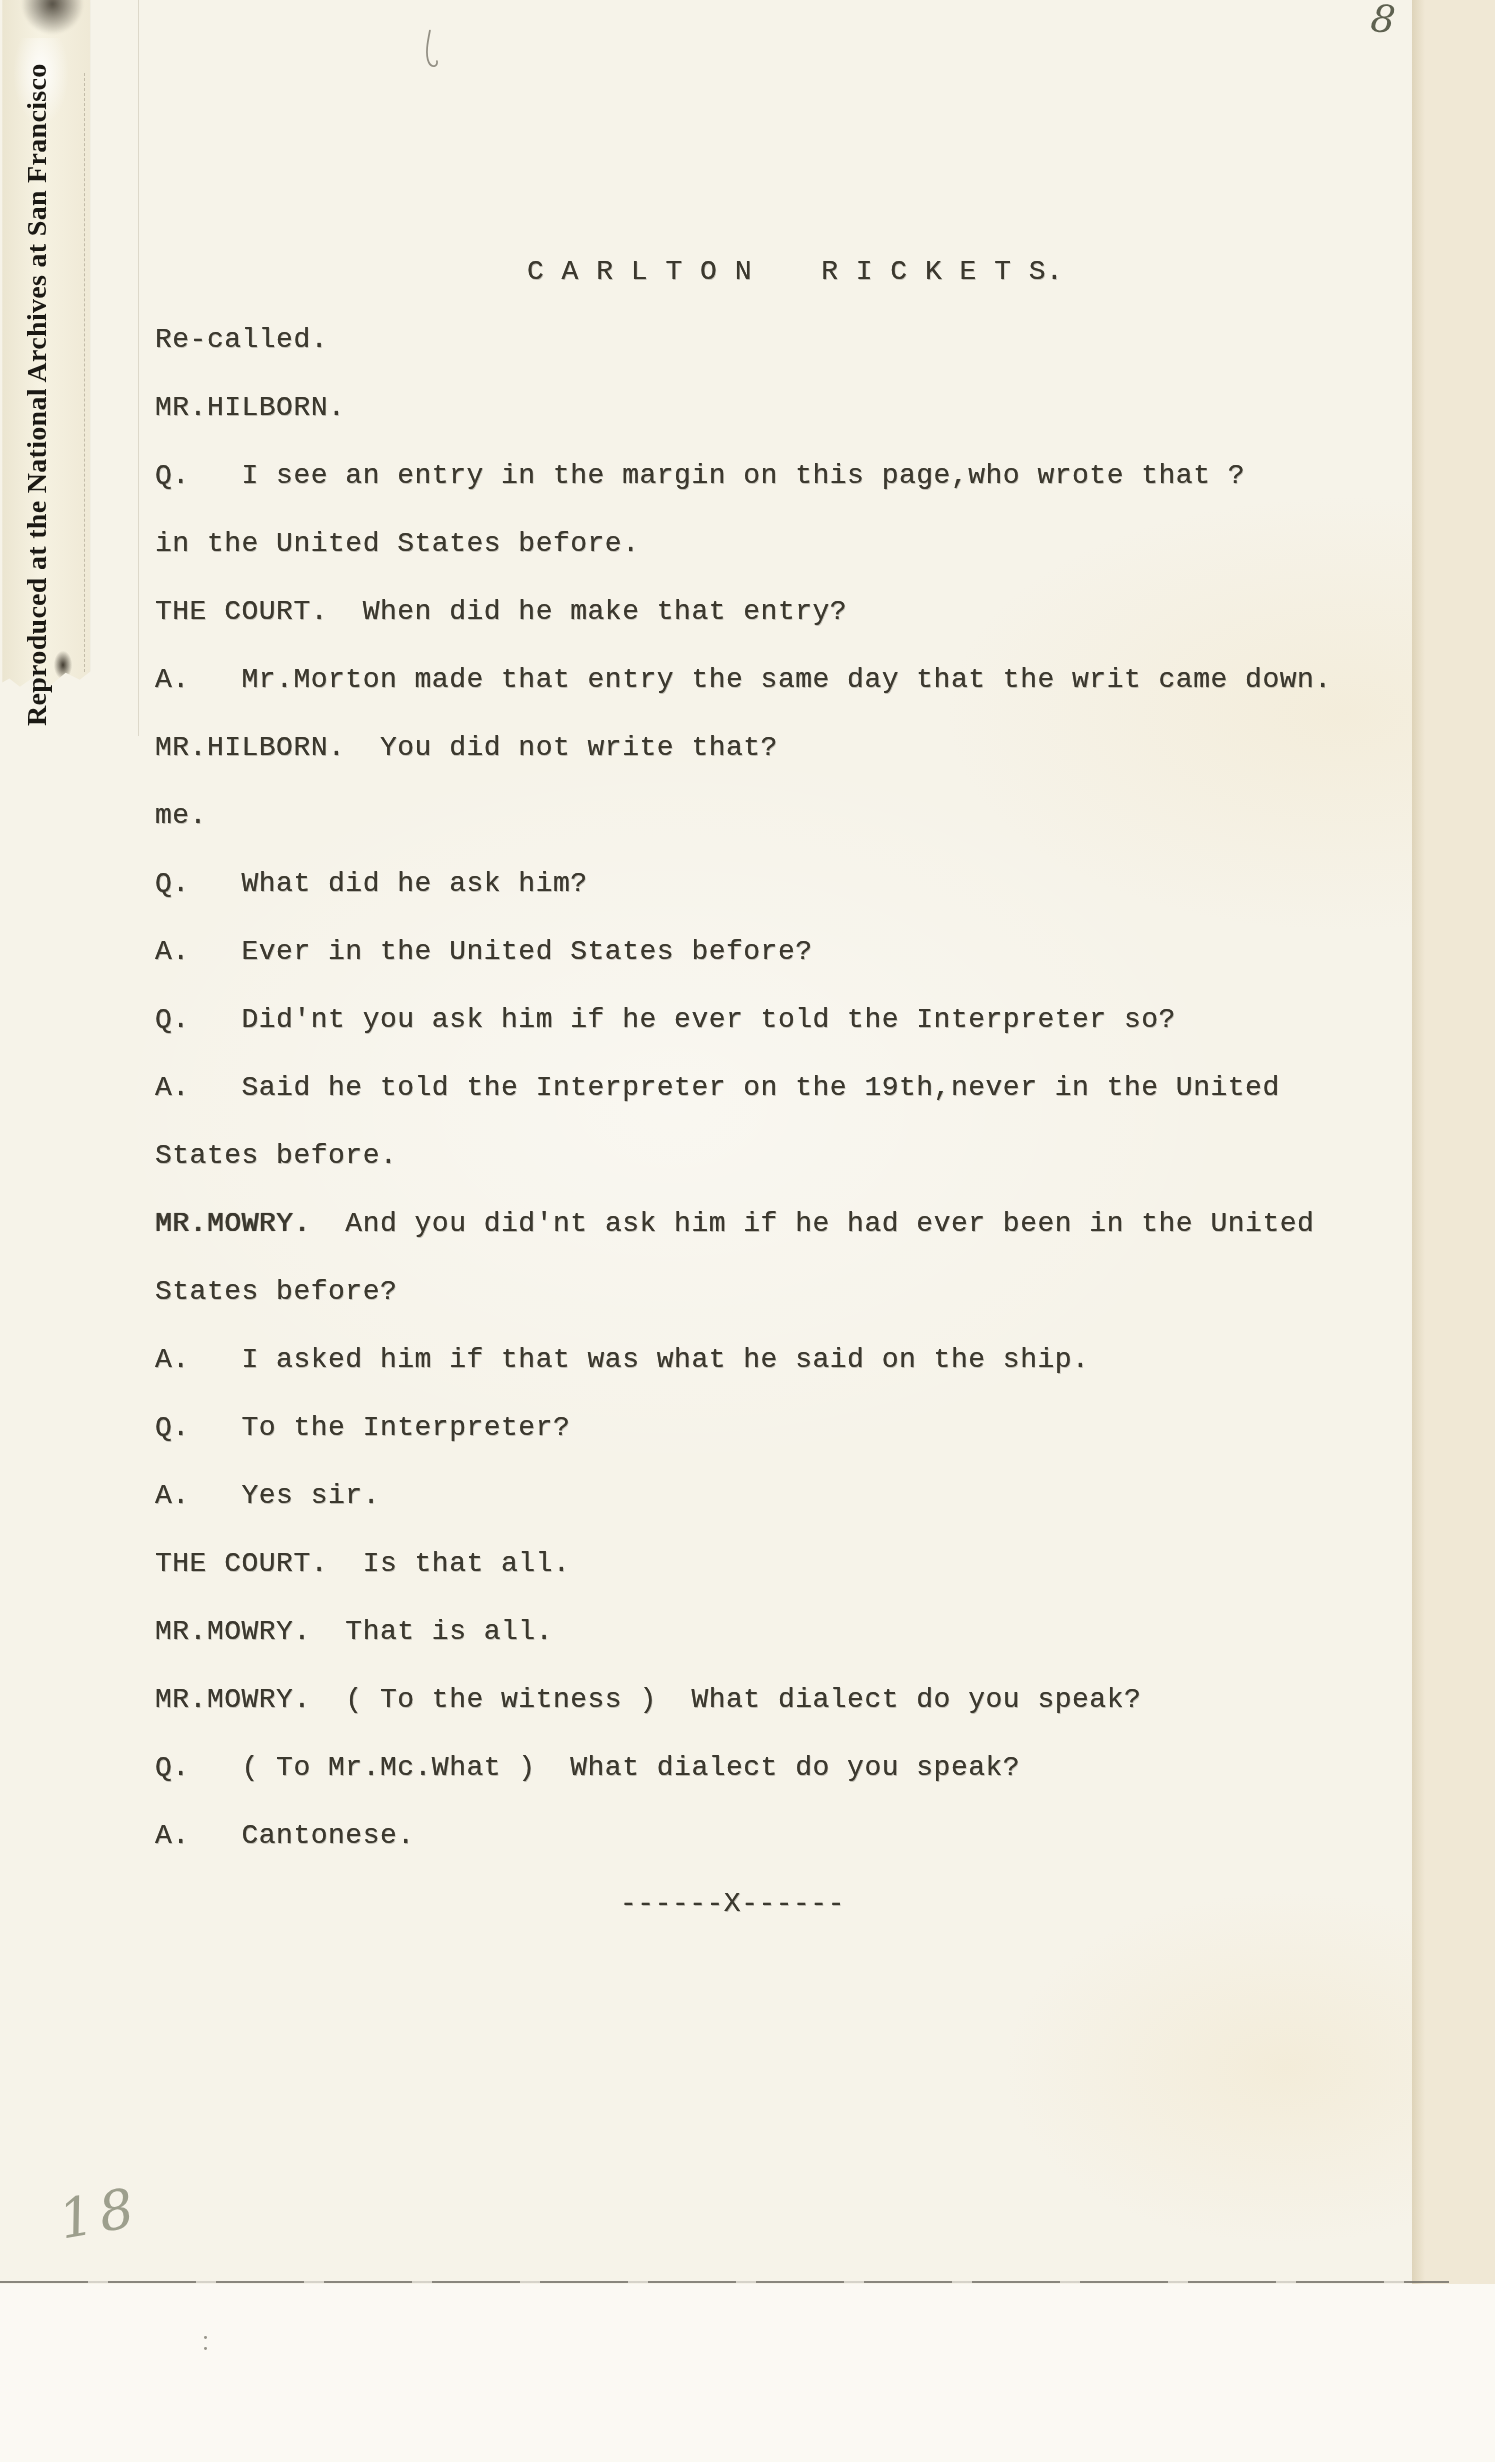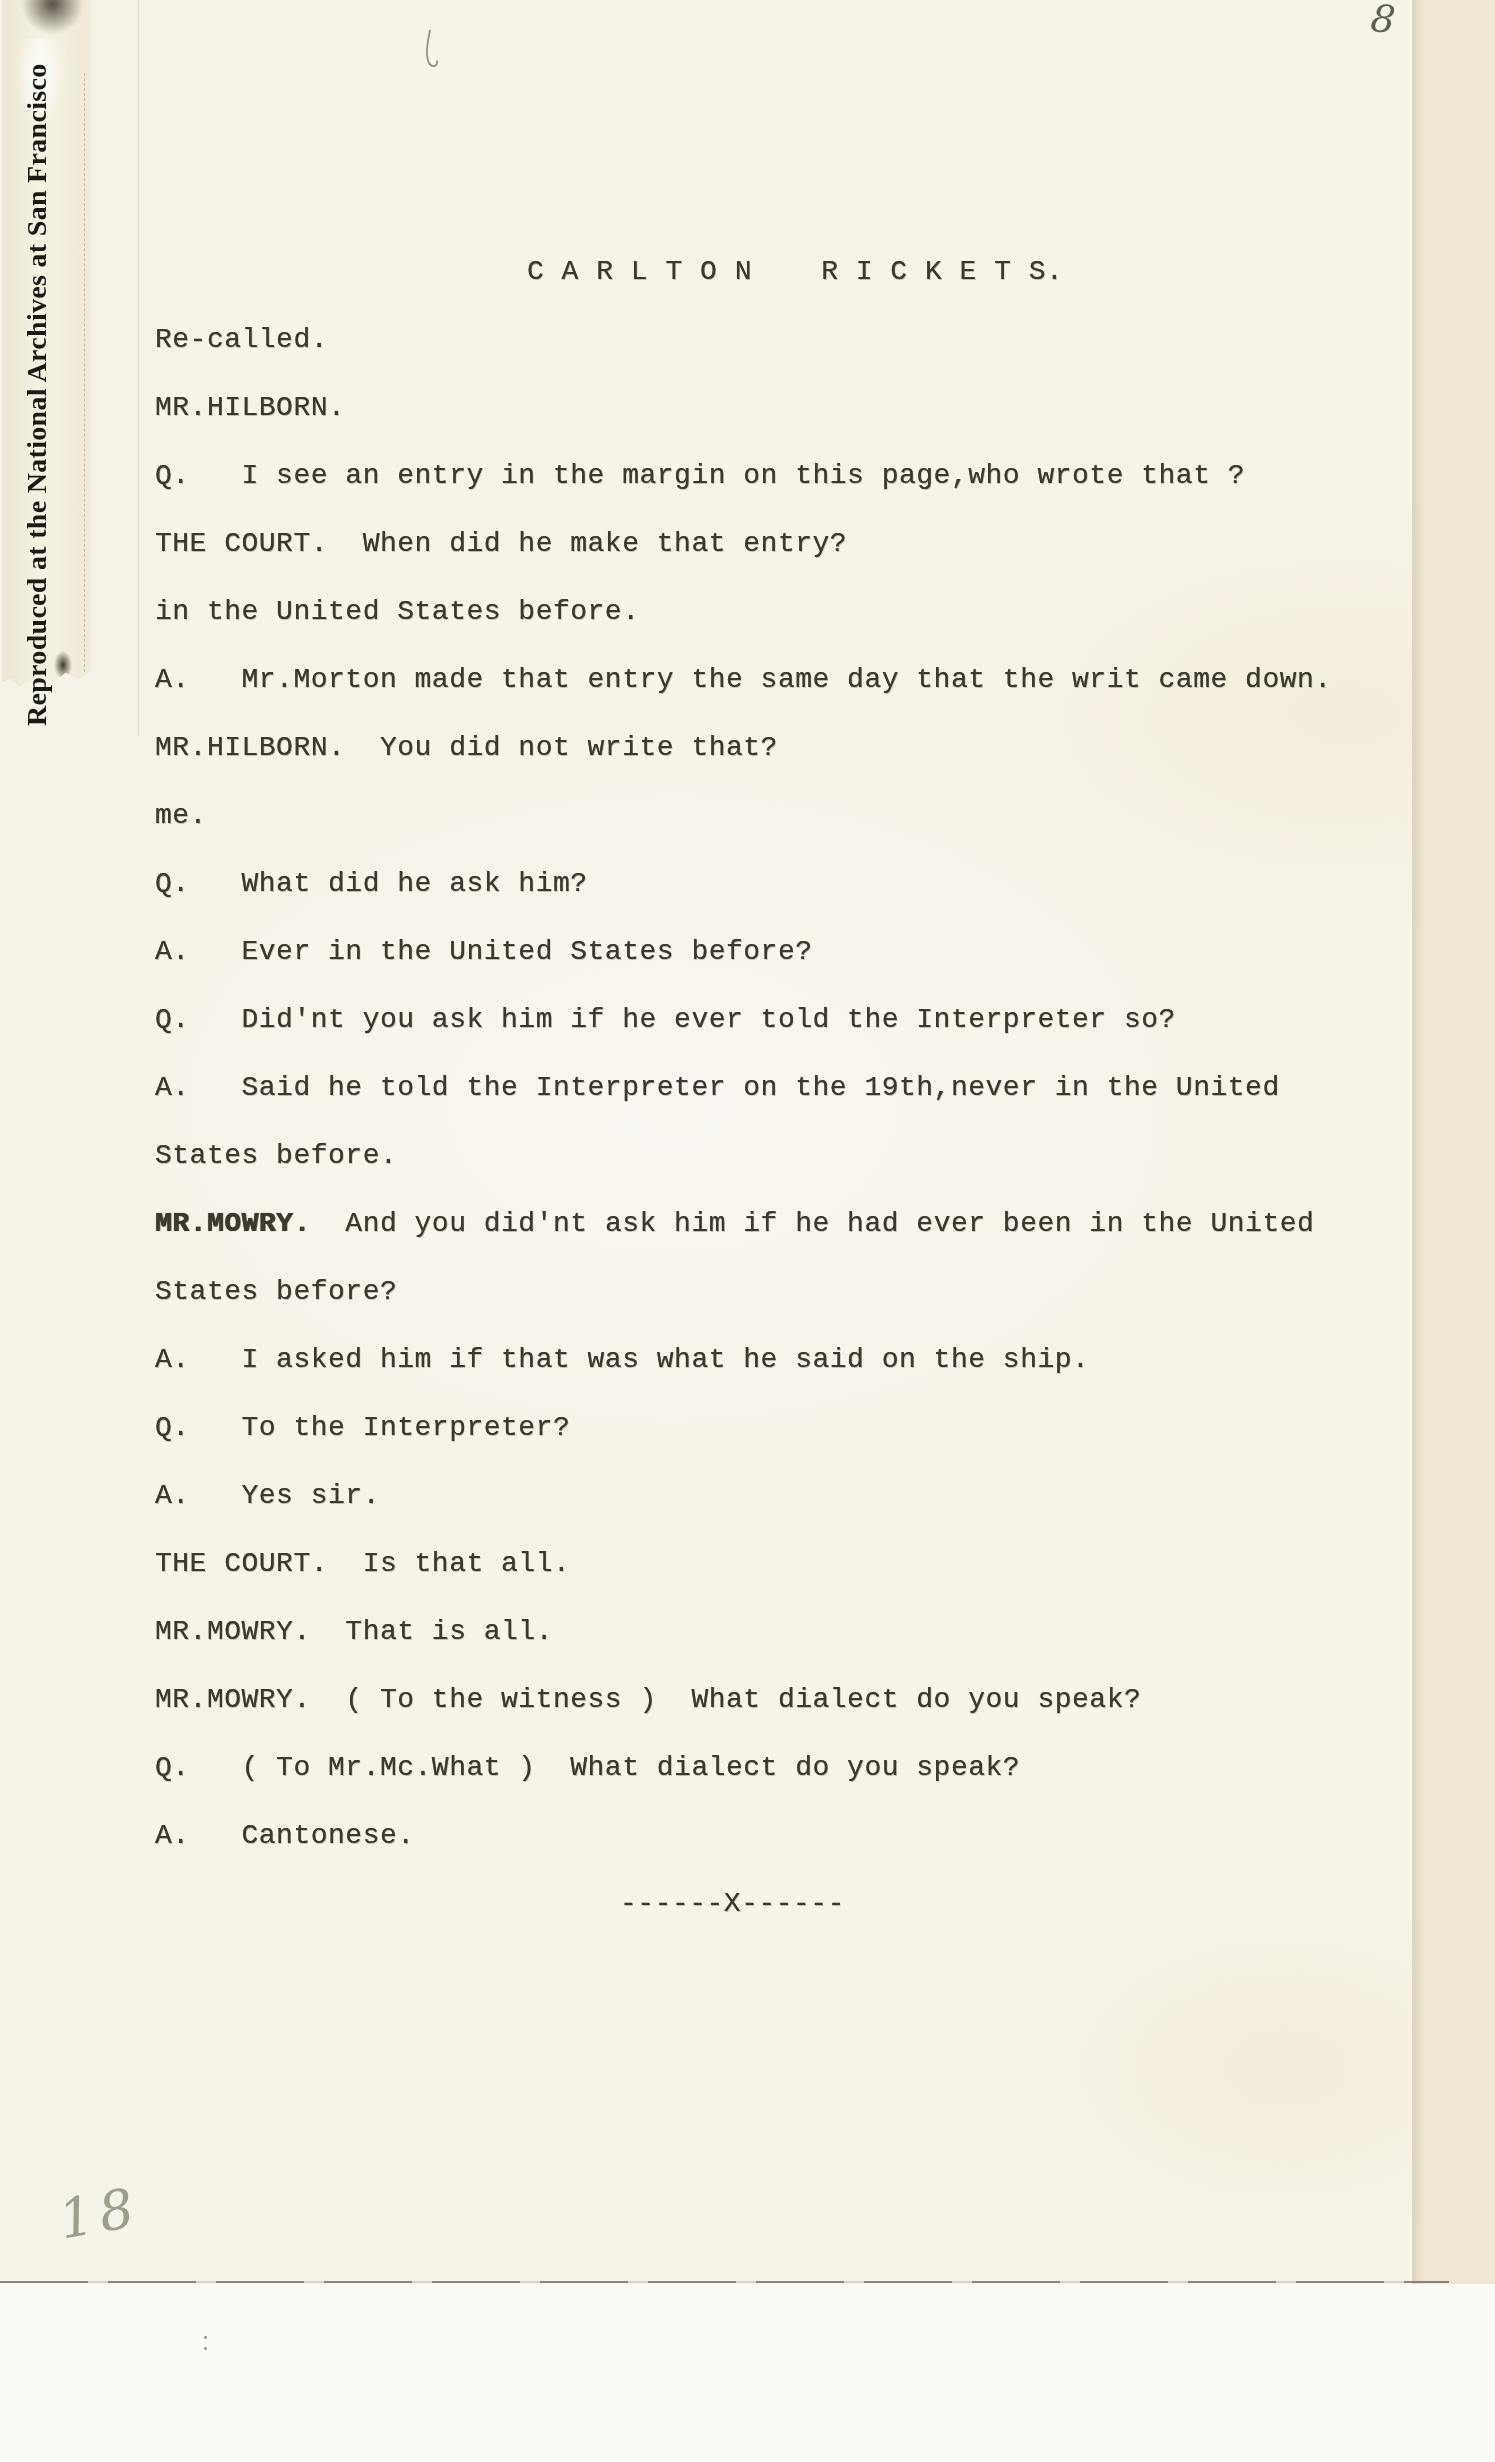--- a/index.html
+++ b/index.html
@@ -73,21 +73,21 @@
     filter:blur(0.2px);
   }
   .doc-title {
     position:absolute; left:491px; top:256px;
     font-size:28px; letter-spacing:0.5px; white-space:pre;margin-left:36px;
   }
   .transcript { position:absolute; left:155px; top:306px; width:1237px; }
   .tline { height:68px; line-height:68px; font-size:28px; letter-spacing:0.5px; white-space:pre; }
   .tline.center { text-align:center; padding-right:82px; }
   .olabel {
-    font-weight:700;
+    font-weight:400;
     text-shadow:0 0 0.9px rgba(40,36,28,.95), 0.9px 0 0 rgba(40,36,28,.65);
   }
 
   
   .hand { font-family:"DejaVu Serif", serif; font-style:italic; position:absolute; }
   .hand-8 { left:1371px; top:-3.5px; font-size:38px; color:#4e5240; transform:rotate(7deg); opacity:.9; }
   .hand-18 { left:59px; top:2182px; font-size:54px; color:#80836f; transform:rotate(-10deg); letter-spacing:5.9px; opacity:.75; }
 
   .squiggle-mark { position:absolute; left:417px; top:28px; opacity:.7; }
   .colon-mark { position:absolute; left:204px; top:2336px; width:3.5px; height:17.6px; }
@@ -111,22 +111,22 @@
   <div class="archive-label">Reproduced at the National Archives at San Francisco</div>
 
   <div class="hand hand-8">8</div>
 
   <div class="doc-title typed">C A R L T O N    R I C K E T S.</div>
 
   <div class="transcript typed" id="transcript">
       <div class="tline">Re-called.</div>
       <div class="tline">MR.HILBORN.</div>
       <div class="tline">Q.   I see an entry in the margin on this page,who wrote that ?</div>
+      <div class="tline">in the United States before.</div>
       <div class="tline">THE COURT.  When did he make that entry?</div>
-      <div class="tline">in the United States before.</div>
       <div class="tline">A.   Mr.Morton made that entry the same day that the writ came down.</div>
       <div class="tline">MR.HILBORN.  You did not write that?</div>
       <div class="tline">me.</div>
       <div class="tline">Q.   What did he ask him?</div>
       <div class="tline">A.   Ever in the United States before?</div>
       <div class="tline">Q.   Did'nt you ask him if he ever told the Interpreter so?</div>
       <div class="tline">A.   Said he told the Interpreter on the 19th,never in the United</div>
       <div class="tline">States before.</div>
       <div class="tline"><span class="olabel">MR.MOWRY.</span>  And you did'nt ask him if he had ever been in the United</div>
       <div class="tline">States before?</div>

